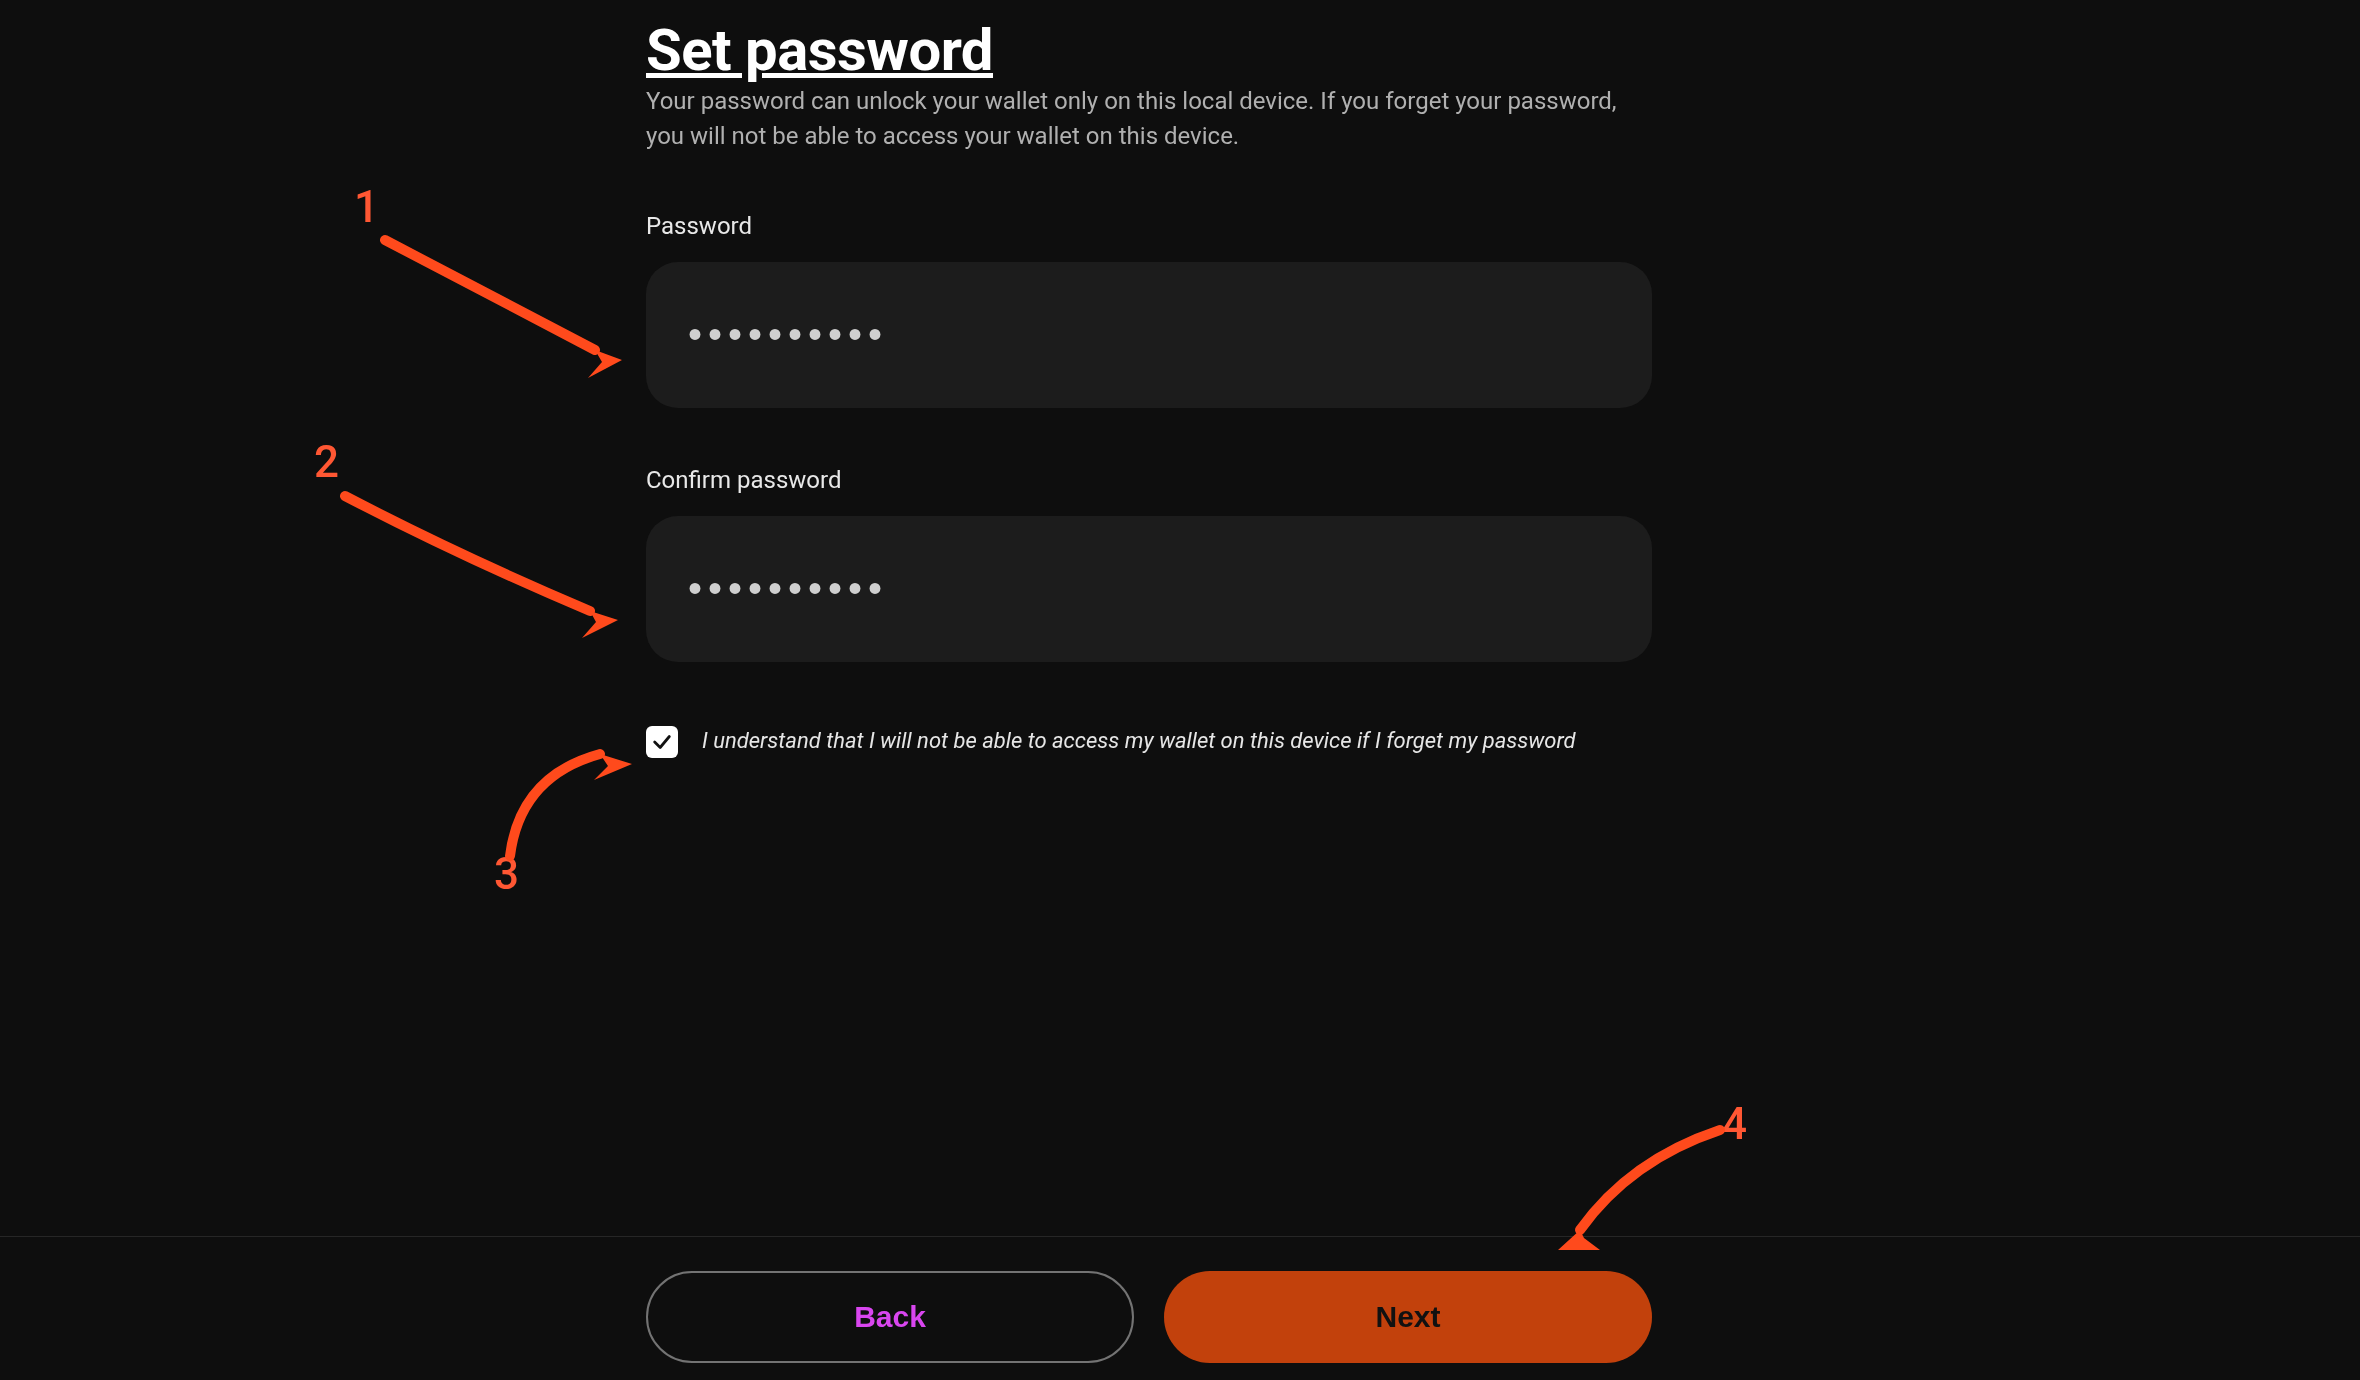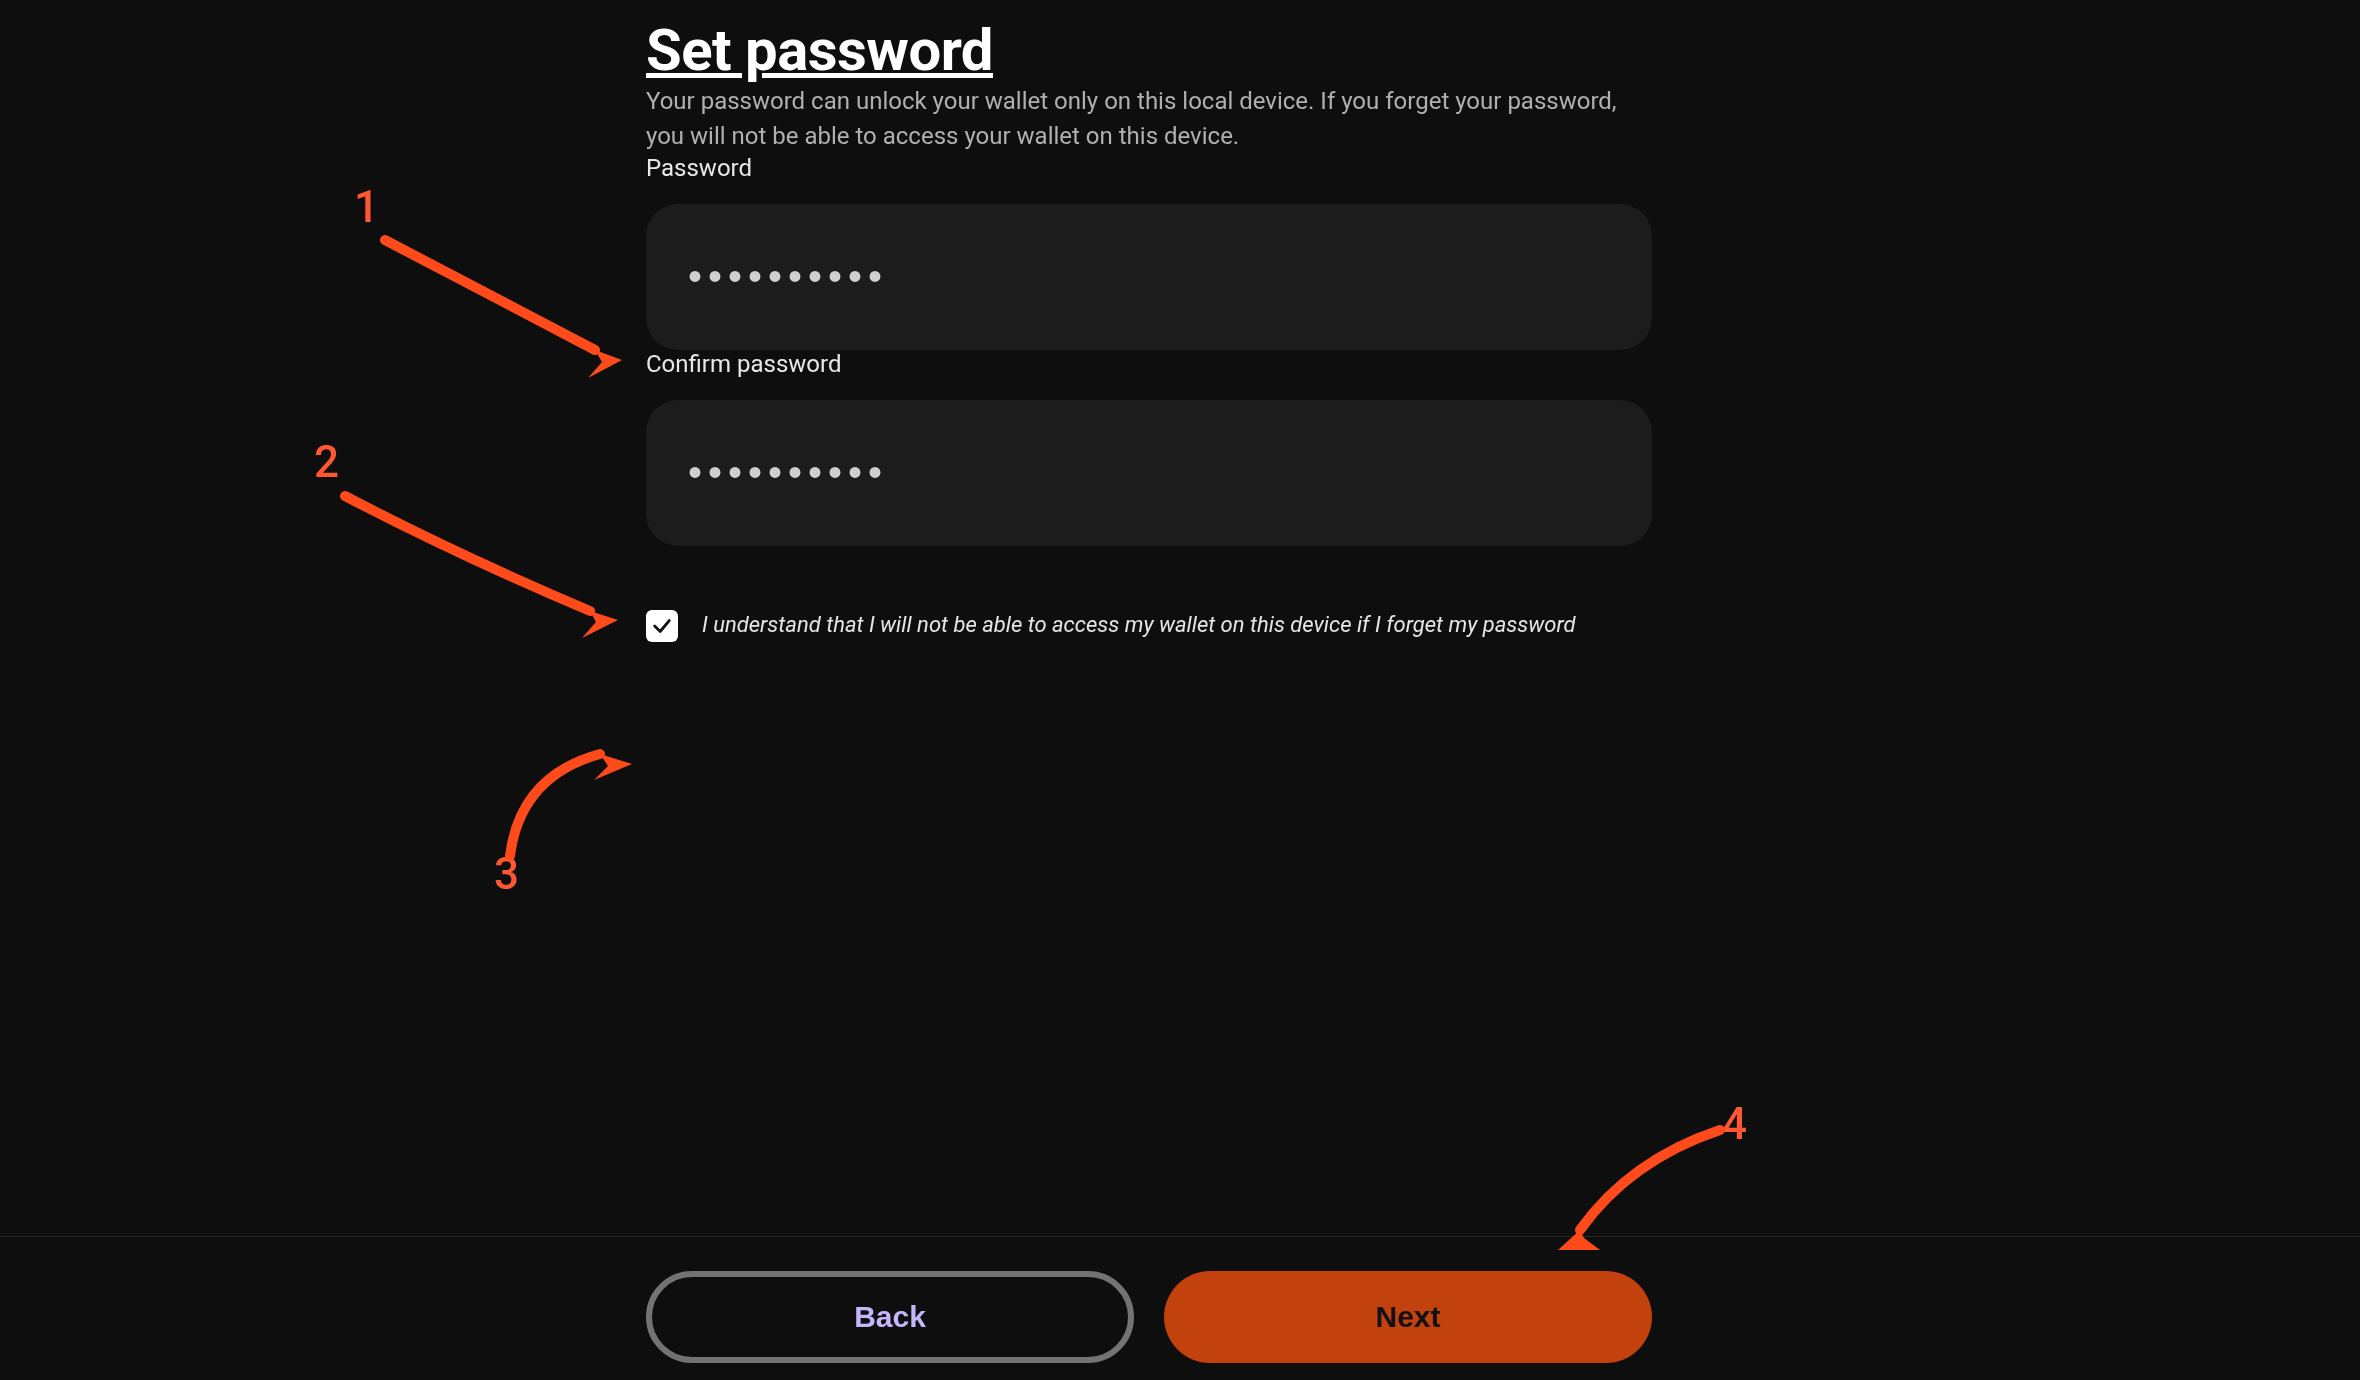--- a/index.html
+++ b/index.html
@@ -28,20 +28,21 @@
   }
   .subtitle {
     font-size: 24px;
     color: #b0b0b0;
     line-height: 1.45;
     max-width: 980px;
   }
   .field-label {
     font-size: 24px;
     color: #e8e8e8;
+    margin-top: 58px;
   }
   .field-label.second {
   }
   .input {
     width: 1006px;
     height: 146px;
     background: #1c1c1c;
     border: none;
     border-radius: 32px;
     margin-top: 22px;
@@ -104,22 +105,22 @@
     font-size: 30px;
     font-weight: 700;
     display: flex;
     align-items: center;
     justify-content: center;
     cursor: pointer;
     border: none;
   }
   .btn-outline {
     background: transparent;
-    border: 6px solid #737373;
-    color: #c4b5fd;
+    border: 2px solid #737373;
+    color: #d946ef;
   }
   .btn-filled {
     background: #c2410c;
     color: #111;
   }
   
   .annotation-num {
     position: absolute;
     font-size: 44px;
     font-weight: 500;

